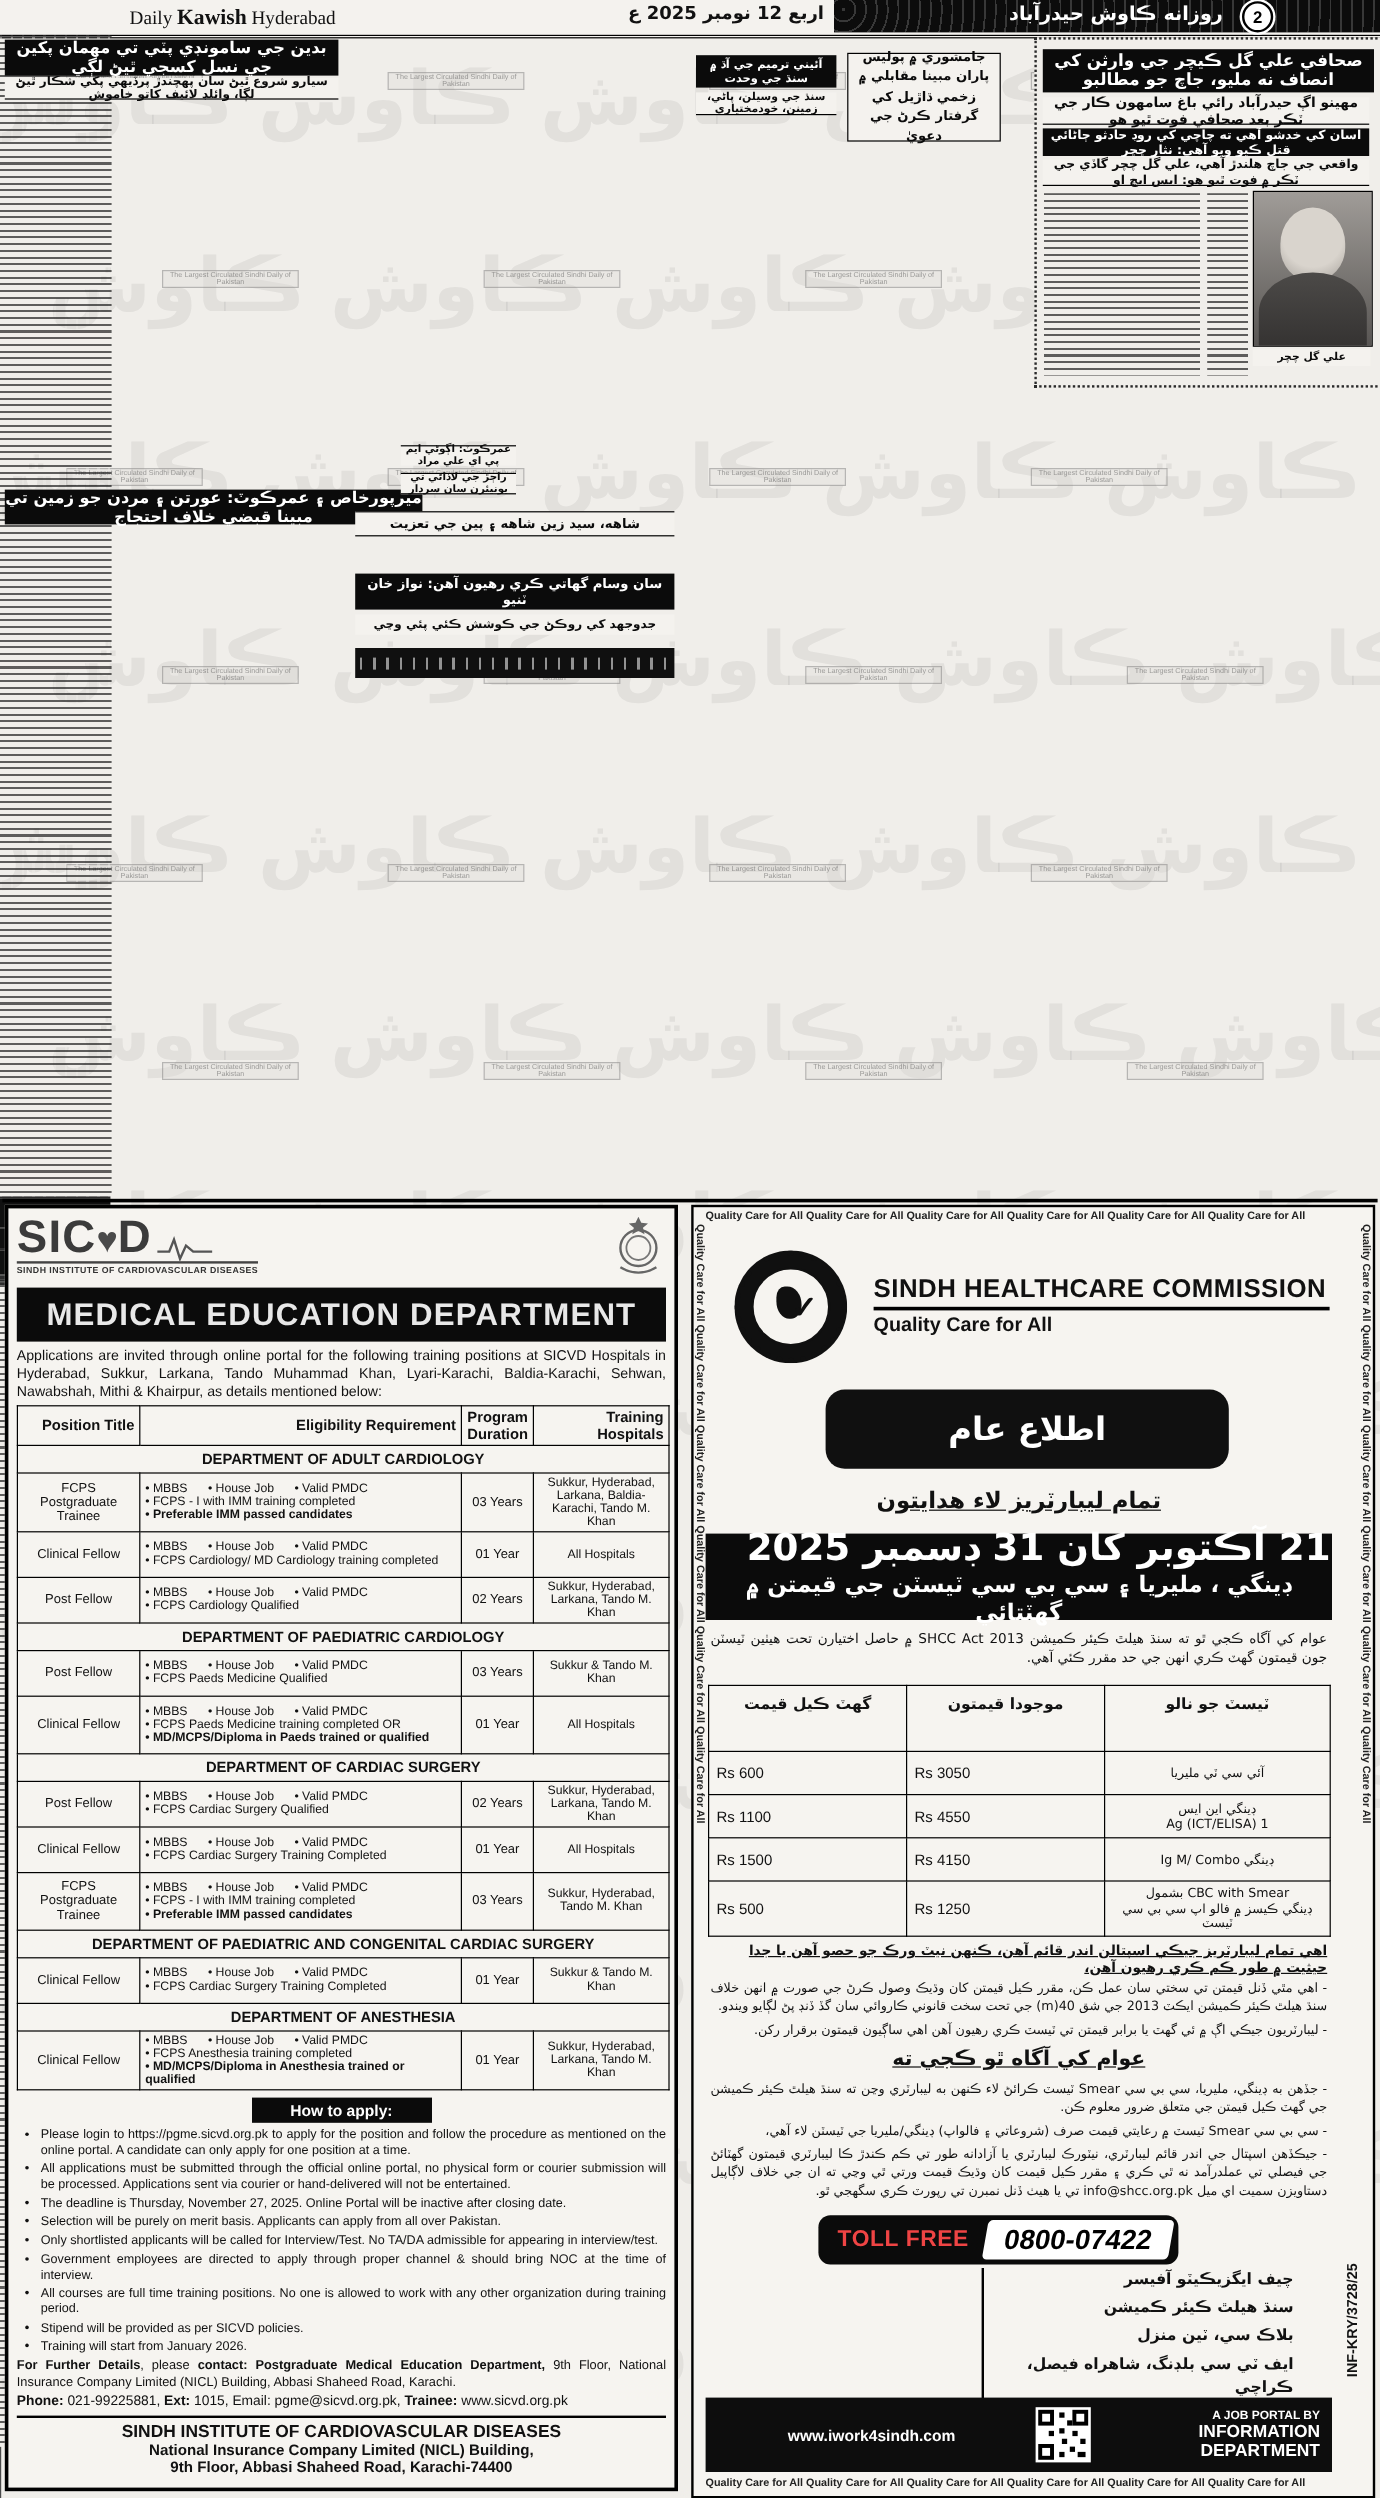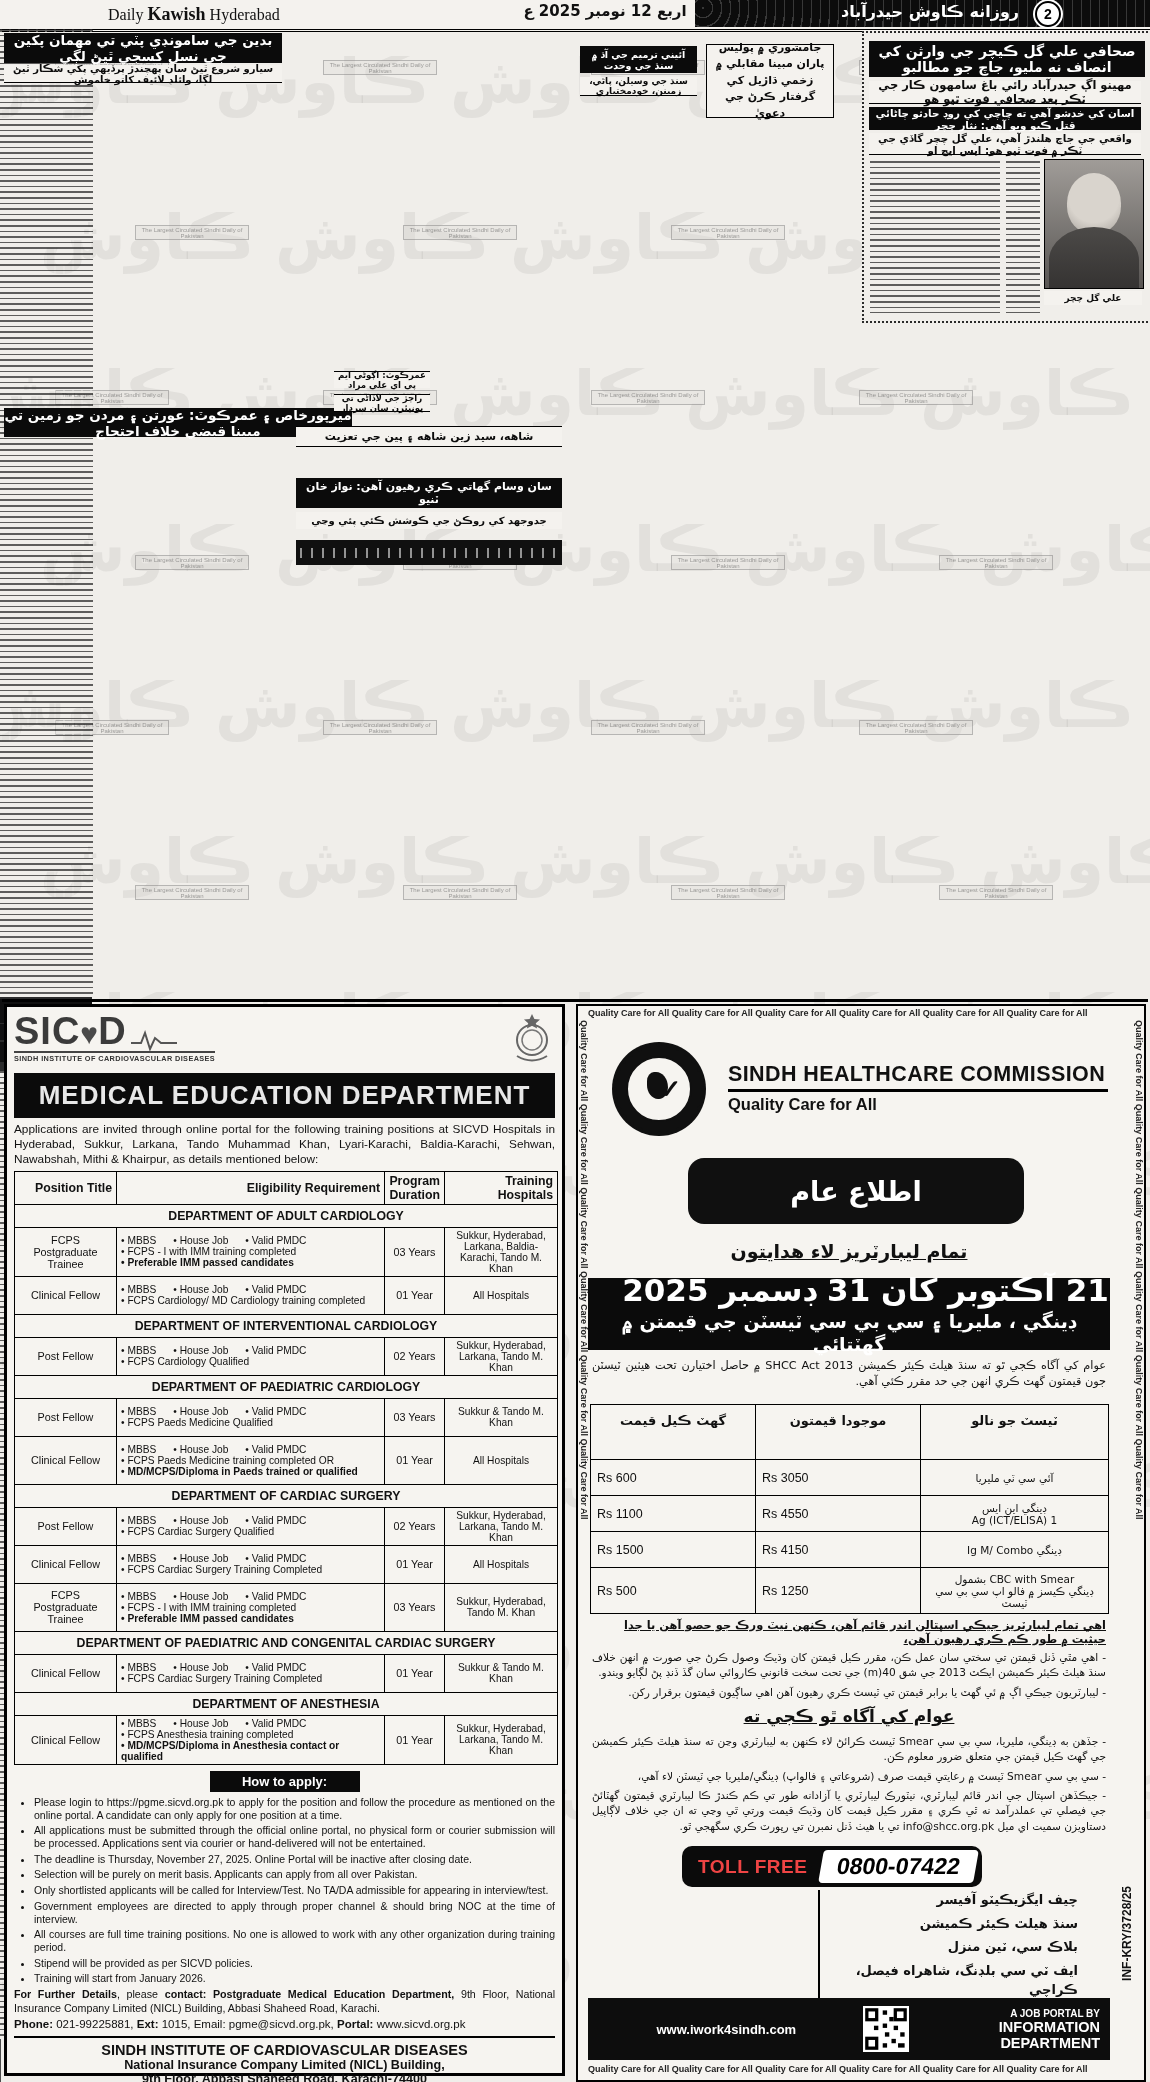--- a/index.html
+++ b/index.html
@@ -325,23 +325,20 @@
           </tr>
           <tr style="height: 38px;">
             <td class="pos">Clinical Fellow</td>
             <td class="elig">
               <div style="white-space: pre-wrap;">• MBBS      • House Job      • Valid PMDC</div>
               <div style="white-space: pre-wrap;">• FCPS Cardiology/ MD Cardiology training completed</div>
             </td>
             <td class="dur">01 Year</td>
             <td class="hosp">All Hospitals</td>
           </tr>
-          <tr class="sect">
-            <td colspan="4">DEPARTMENT OF INTERVENTIONAL CARDIOLOGY</td>
-          </tr>
           <tr style="height: 38px;">
             <td class="pos">Post Fellow</td>
             <td class="elig">
               <div style="white-space: pre-wrap;">• MBBS      • House Job      • Valid PMDC</div>
               <div style="white-space: pre-wrap;">• FCPS Cardiology Qualified</div>
             </td>
             <td class="dur">02 Years</td>
             <td class="hosp">Sukkur, Hyderabad, Larkana, Tando M. Khan</td>
           </tr>
           <tr class="sect">
@@ -410,42 +407,42 @@
             <td class="hosp">Sukkur &amp; Tando M. Khan</td>
           </tr>
           <tr class="sect">
             <td colspan="4">DEPARTMENT OF ANESTHESIA</td>
           </tr>
           <tr style="height: 48px;">
             <td class="pos">Clinical Fellow</td>
             <td class="elig">
               <div style="white-space: pre-wrap;">• MBBS      • House Job      • Valid PMDC</div>
               <div style="white-space: pre-wrap;">• FCPS Anesthesia training completed</div>
-              <div style="font-weight: bold; white-space: pre-wrap;">• MD/MCPS/Diploma in Anesthesia contact or qualified</div>
+              <div style="font-weight: bold; white-space: pre-wrap;">• MD/MCPS/Diploma in Anesthesia trained or qualified</div>
             </td>
             <td class="dur">01 Year</td>
             <td class="hosp">Sukkur, Hyderabad, Larkana, Tando M. Khan</td>
           </tr>
         </tbody>
     </table>
 
     <div class="howto">How to apply:</div>
     <ul class="bl" id="sicvd-bullets">
         <li>Please login to https://pgme.sicvd.org.pk to apply for the position and follow the procedure as mentioned on the online portal. A candidate can only apply for one position at a time.</li>
         <li>All applications must be submitted through the official online portal, no physical form or courier submission will be processed. Applications sent via courier or hand-delivered will not be entertained.</li>
         <li>The deadline is Thursday, November 27, 2025. Online Portal will be inactive after closing date.</li>
         <li>Selection will be purely on merit basis. Applicants can apply from all over Pakistan.</li>
         <li>Only shortlisted applicants will be called for Interview/Test. No TA/DA admissible for appearing in interview/test.</li>
         <li>Government employees are directed to apply through proper channel &amp; should bring NOC at the time of interview.</li>
         <li>All courses are full time training positions. No one is allowed to work with any other organization during training period.</li>
         <li>Stipend will be provided as per SICVD policies.</li>
         <li>Training will start from January 2026.</li>
       </ul>
     <div class="further" id="sicvd-further"><b>For Further Details</b><span>, please </span><b>contact: Postgraduate Medical Education Department,</b><span> 9th Floor, National Insurance Company Limited (NICL) Building, Abbasi Shaheed Road, Karachi.</span></div>
-    <div class="further" id="sicvd-contact" style="font-size:11.5px;"><b>Phone:</b><span> 021-99225881, </span><b>Ext:</b><span> 1015, Email: pgme@sicvd.org.pk, </span><b>Portal:</b><span> www.sicvd.org.pk</span></div>
+    <div class="further" id="sicvd-contact" style="font-size:11.5px;"><b>Phone:</b><span> 021-99225881, </span><b>Ext:</b><span> 1015, Email: pgme@sicvd.org.pk, </span><b>Trainee:</b><span> www.sicvd.org.pk</span></div>
     <div class="sicvd-footer">
       <div style="font-size:14.5px;">SINDH INSTITUTE OF CARDIOVASCULAR DISEASES</div>
       <div style="font-size:12.6px;">National Insurance Company Limited (NICL) Building,</div>
       <div style="font-size:12.6px;">9th Floor, Abbasi Shaheed Road, Karachi-74400</div>
 
     </div>
   </div>
 
   <div class="abs shc" style="z-index:5;">
     <div class="qline" style="left:10px;top:2px;width:548px;">Quality Care for All Quality Care for All Quality Care for All Quality Care for All Quality Care for All Quality Care for All</div>

